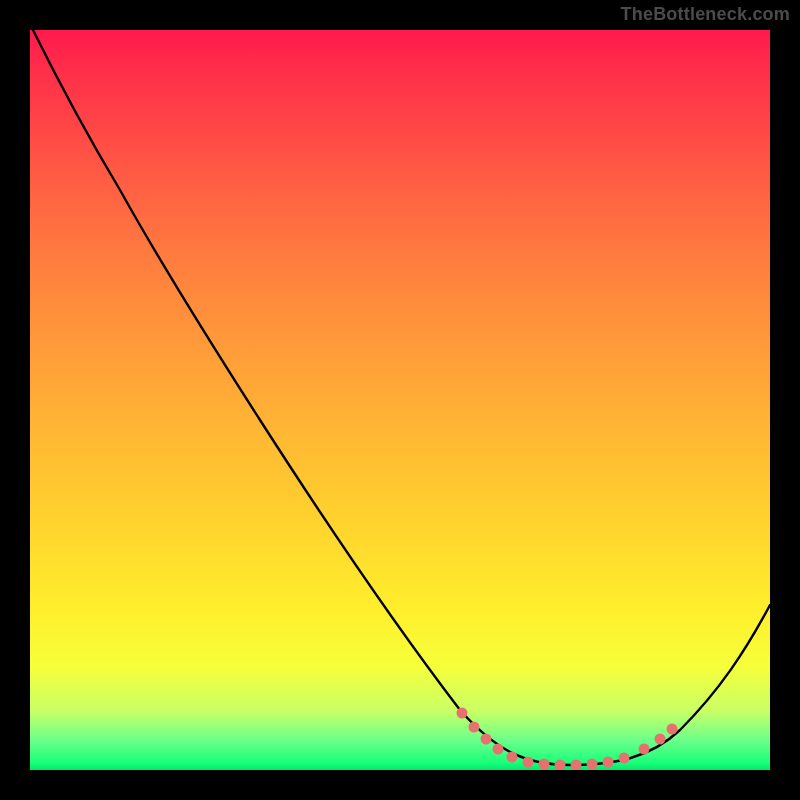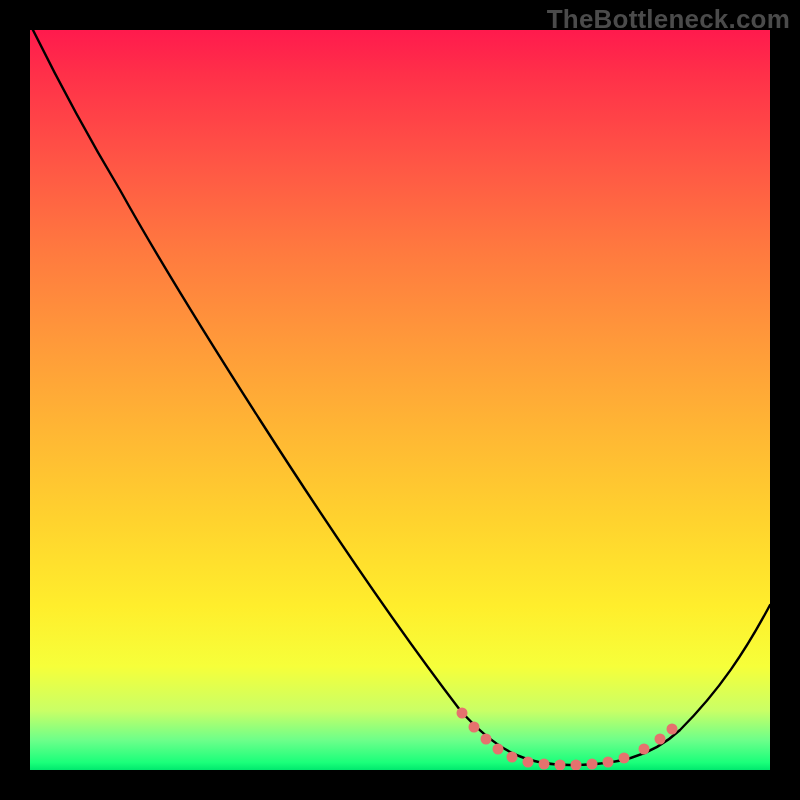--- a/index.html
+++ b/index.html
@@ -15,21 +15,21 @@
     position: relative;
     width: 800px;
     height: 800px;
     background: #000;
   }
   .watermark {
     position: absolute;
     top: 4px;
     right: 10px;
     color: #4b4b4b;
-    font-size: 26px;
+    font-size: 18px;
     font-weight: 600;
     letter-spacing: 0.2px;
     user-select: none;
   }
   .plot {
     position: absolute;
     left: 30px;
     top: 30px;
     width: 740px;
     height: 740px;

